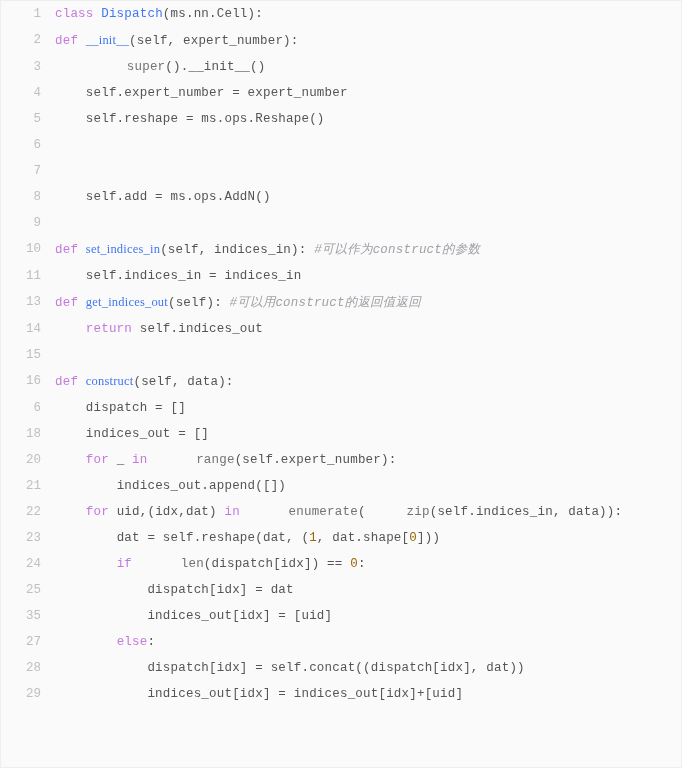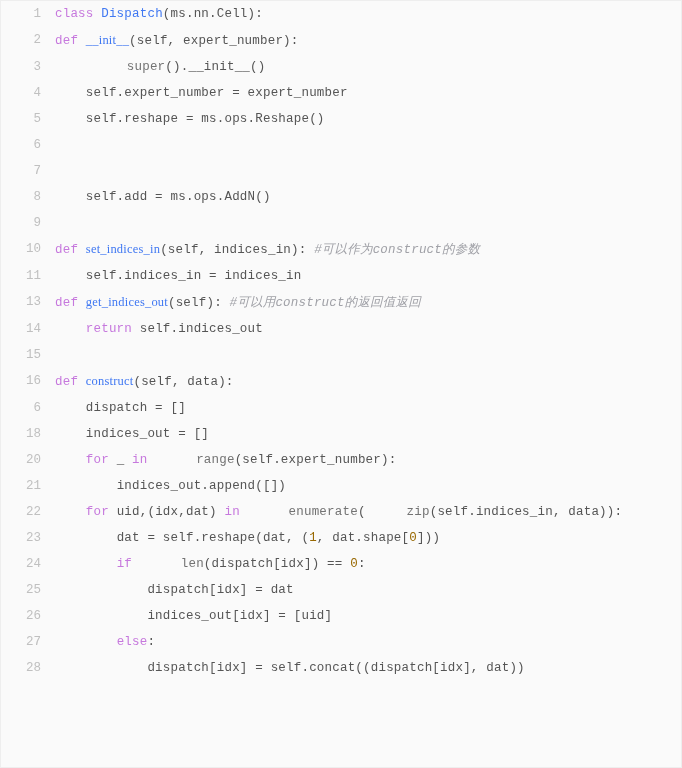--- a/index.html
+++ b/index.html
@@ -65,16 +65,17 @@
     <div class="line"><span class="gutter">15</span><span class="content"><span></span></span></div>
     <div class="line"><span class="gutter">16</span><span class="content"><span></span><span class="tok-kw">def </span><span class="tok-fn">construct</span><span>(self, data):</span></span></div>
     <div class="line"><span class="gutter">6</span><span class="content"><span>    </span><span>dispatch = []</span></span></div>
     <div class="line"><span class="gutter">18</span><span class="content"><span>    </span><span>indices_out = []</span></span></div>
     <div class="line"><span class="gutter">20</span><span class="content"><span>    </span><span class="tok-kw">for </span><span>_ </span><span class="tok-kw">in </span><span class="tok-builtin">range</span><span>(self.expert_number):</span></span></div>
     <div class="line"><span class="gutter">21</span><span class="content"><span>        </span><span>indices_out.append([])</span></span></div>
     <div class="line"><span class="gutter">22</span><span class="content"><span>    </span><span class="tok-kw">for </span><span>uid,(idx,dat) </span><span class="tok-kw">in </span><span class="tok-builtin">enumerate</span><span>(</span><span class="tok-builtin">zip</span><span>(self.indices_in, data)):</span></span></div>
     <div class="line"><span class="gutter">23</span><span class="content"><span>        </span><span>dat = self.reshape(dat, (</span><span class="tok-num">1</span><span>, dat.shape[</span><span class="tok-num">0</span><span>]))</span></span></div>
     <div class="line"><span class="gutter">24</span><span class="content"><span>        </span><span class="tok-kw">if </span><span class="tok-builtin">len</span><span>(dispatch[idx]) == </span><span class="tok-num">0</span><span>:</span></span></div>
     <div class="line"><span class="gutter">25</span><span class="content"><span>            </span><span>dispatch[idx] = dat</span></span></div>
-    <div class="line"><span class="gutter">26</span><span class="content"><span>            </span><span>indices_out[idx] = [uid]</span></span></div>
+    <div class="line"><span class="gutter">35</span><span class="content"><span>            </span><span>indices_out[idx] = [uid]</span></span></div>
     <div class="line"><span class="gutter">27</span><span class="content"><span>        </span><span class="tok-kw">else</span><span>:</span></span></div>
     <div class="line"><span class="gutter">28</span><span class="content"><span>            </span><span>dispatch[idx] = self.concat((dispatch[idx], dat))</span></span></div>
+    <div class="line"><span class="gutter">29</span><span class="content"><span>            </span><span>indices_out[idx] = indices_out[idx]+[uid]</span></span></div>
   </div>
 
 </body></html>

